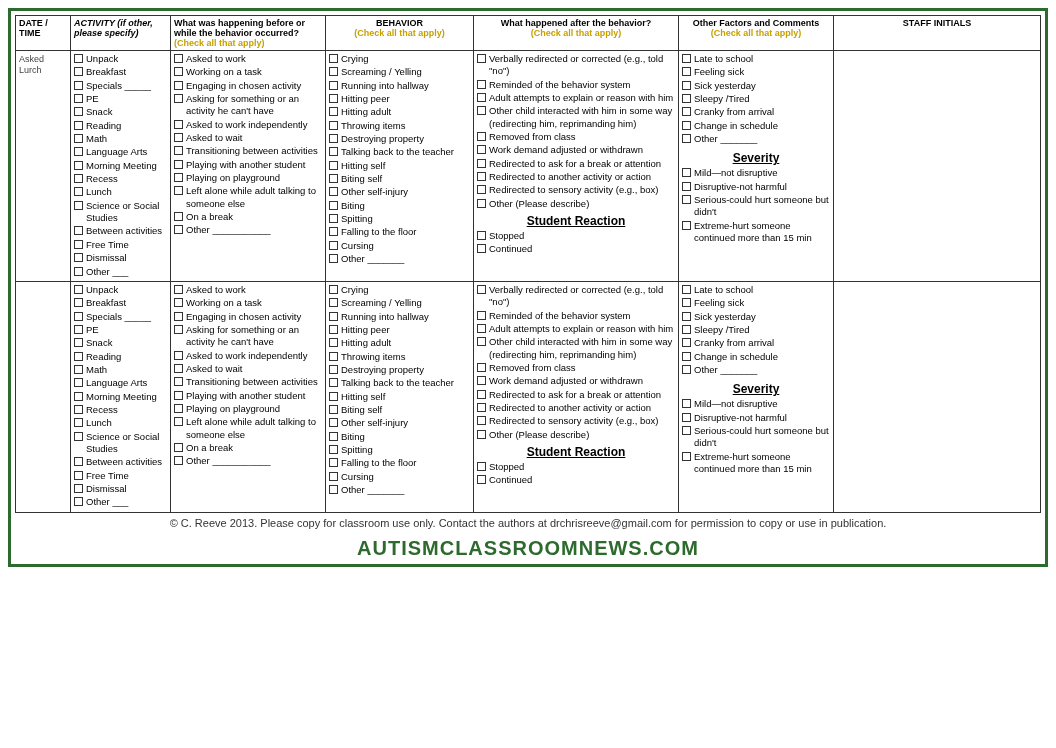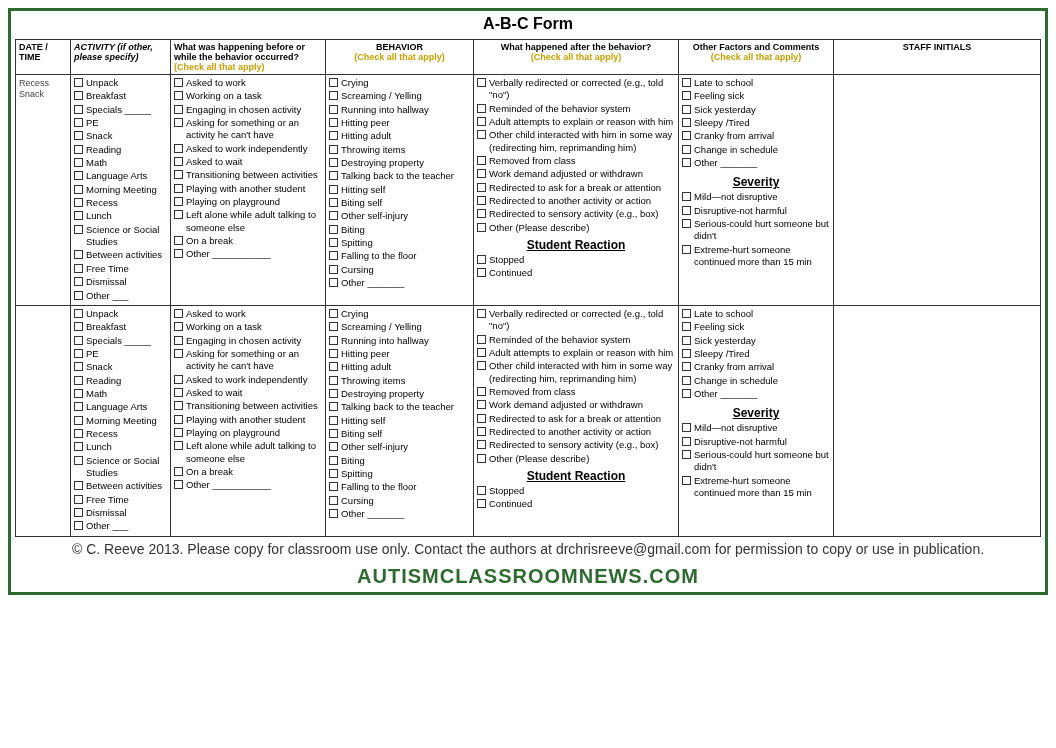--- a/index.html
+++ b/index.html
@@ -75,21 +75,21 @@
       font-size: 12px;
       margin-top: 4px;
       margin-bottom: 2px;
       text-decoration: underline;
     }
     .severity-section {
       margin-top: 6px;
     }
     .footer-text {
       text-align: center;
-      font-size: 14px;
+      font-size: 11px;
       margin-top: 4px;
       color: #333;
     }
     .footer-brand {
       text-align: center;
       font-size: 20px;
       font-weight: bold;
       color: #2d6a2d;
       margin-top: 8px;
       letter-spacing: 1px;
@@ -117,21 +117,20 @@
     }
     .recess-lurch {
       font-size: 9px;
       color: #444;
     }
   </style>
 </head>
 <body>
 
 <div class="outer-wrapper">
-  <div class="page-title">A-B-C Form</div>
 
   <table class="main-table">
 
     <thead>
       <tr class="header-row-2">
         <th class="date-cell">
           <span>DATE / TIME</span>
         </th>
         <th class="activity-header">
           <span>ACTIVITY (if other, please specify)</span>
@@ -154,21 +153,21 @@
         </th>
         <th style="text-align:center;">
           <span>STAFF INITIALS</span>
         </th>
       </tr>
     </thead>
     <tbody>
 
       <tr>
         <td style="width:55px; min-width:55px;">
-          <span class="recess-lurch">Recess Snack</span>
+          <span class="recess-lurch">Asked Lurch</span>
         </td>
         <td style="width:100px;">
           <ul class="check-list">
             <li>
                 <span class="checkbox"></span>
                 <span>Unpack</span>
               </li>
             <li>
                 <span class="checkbox"></span>
                 <span>Breakfast</span>

